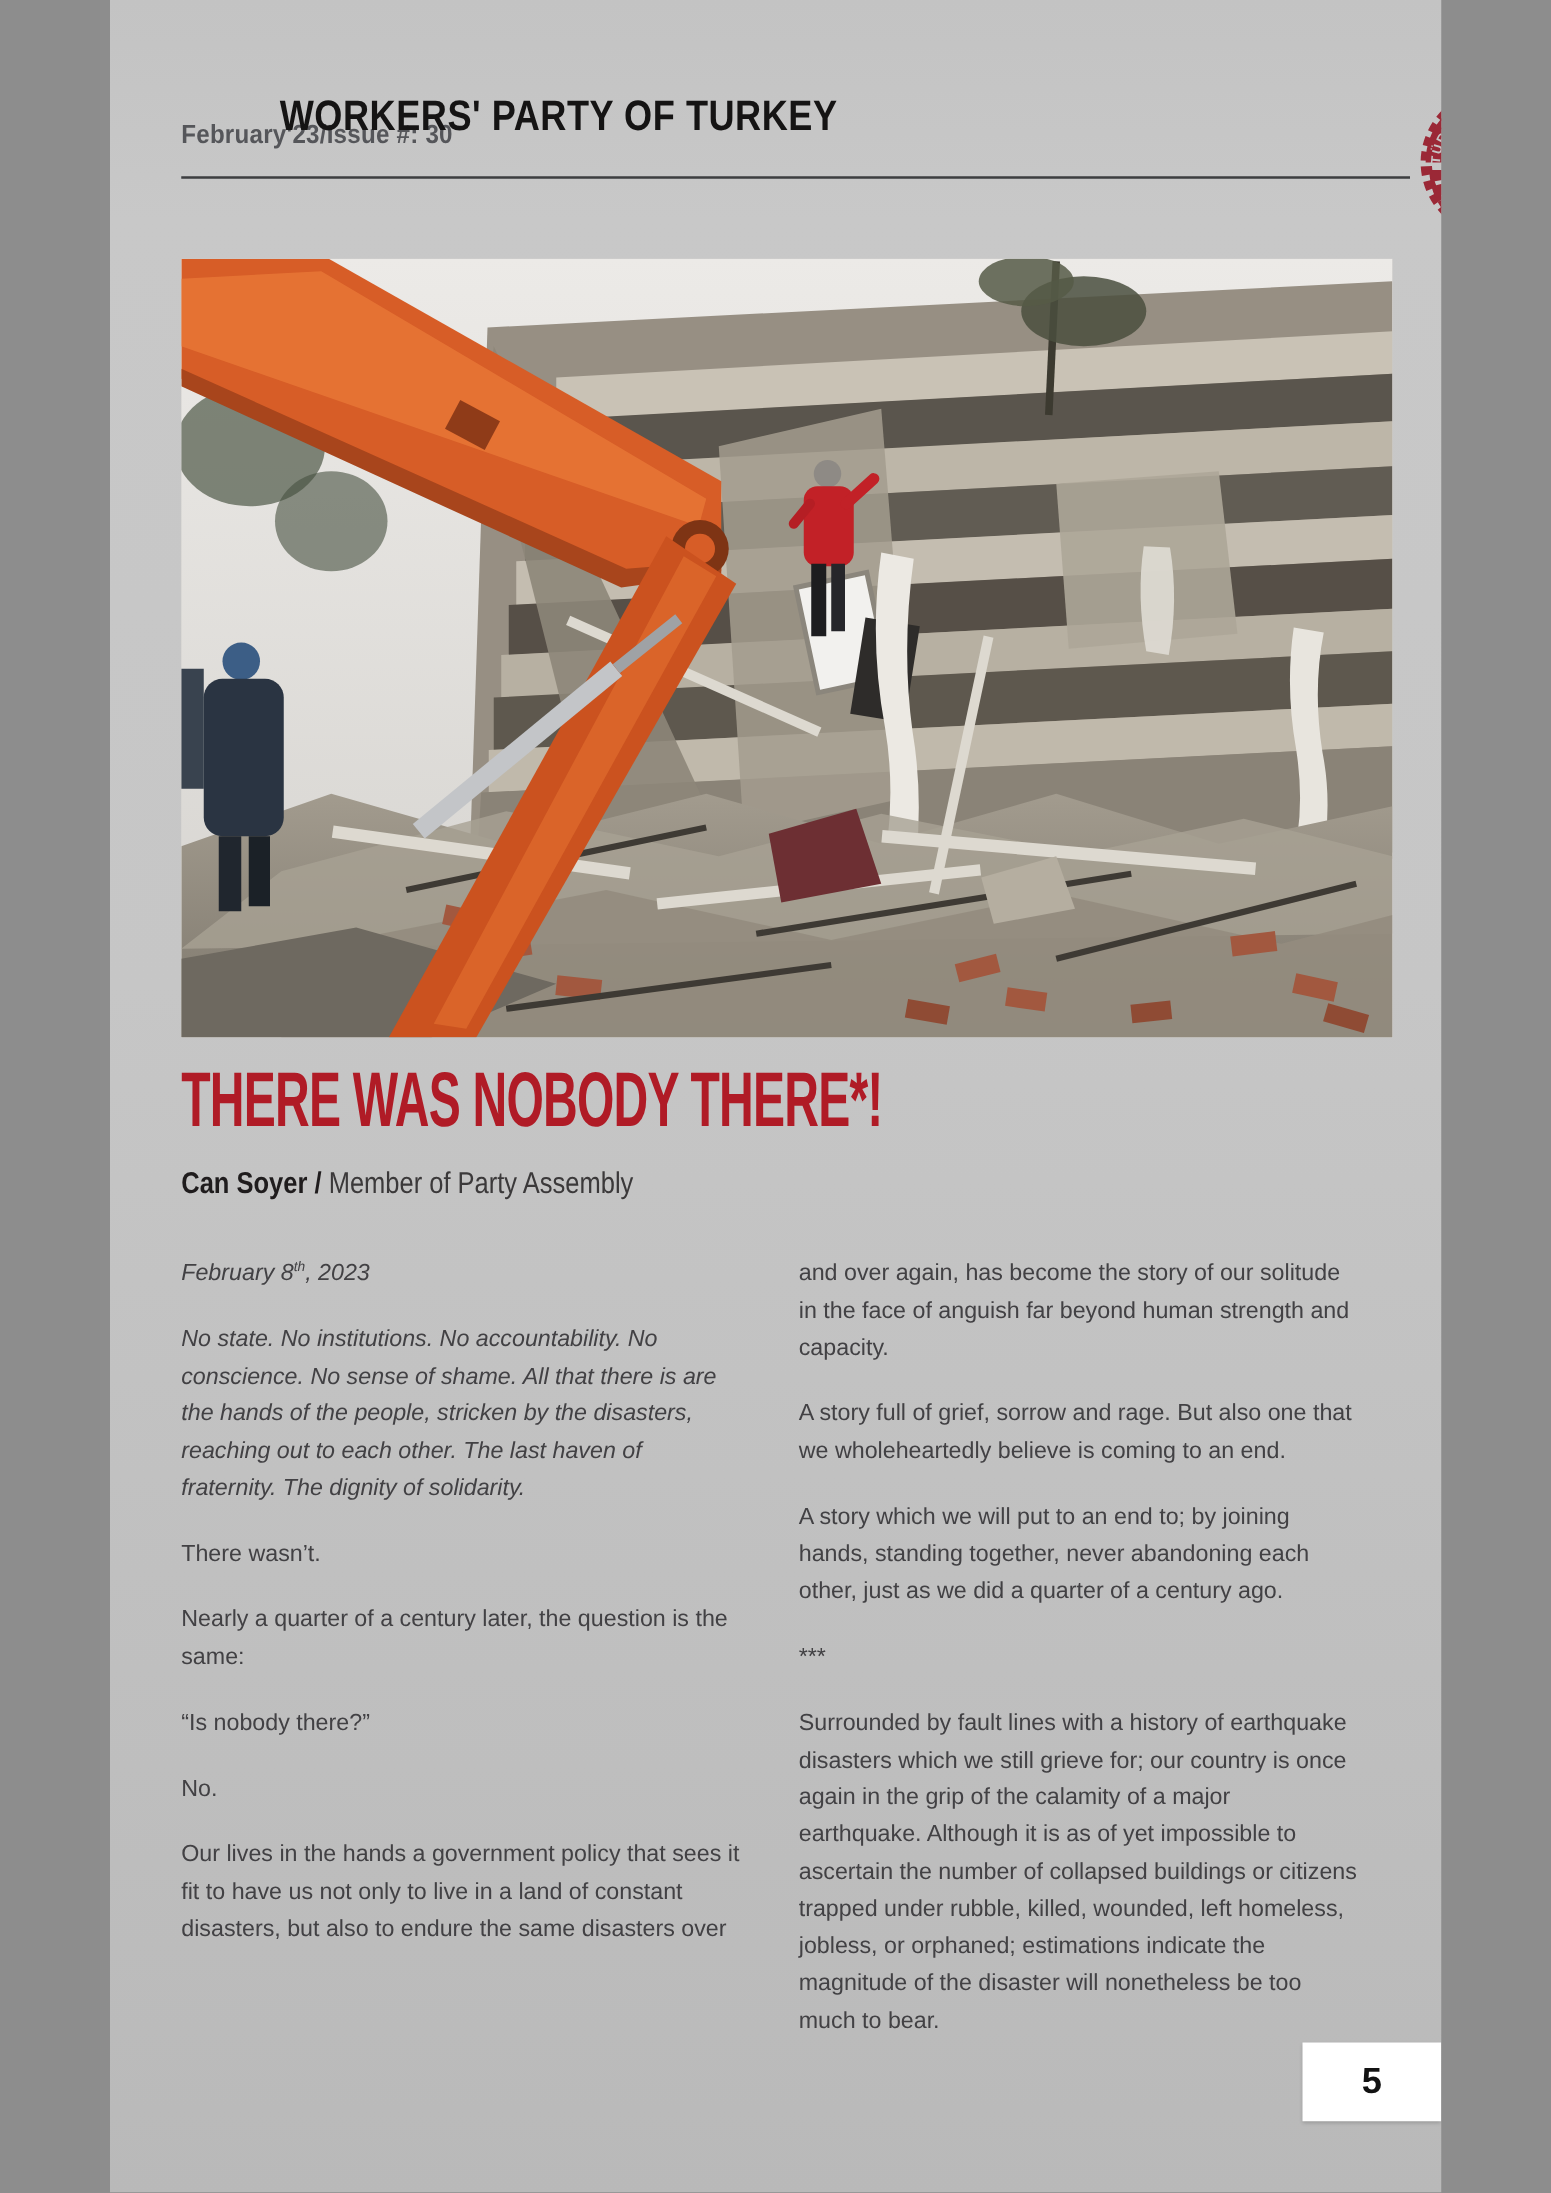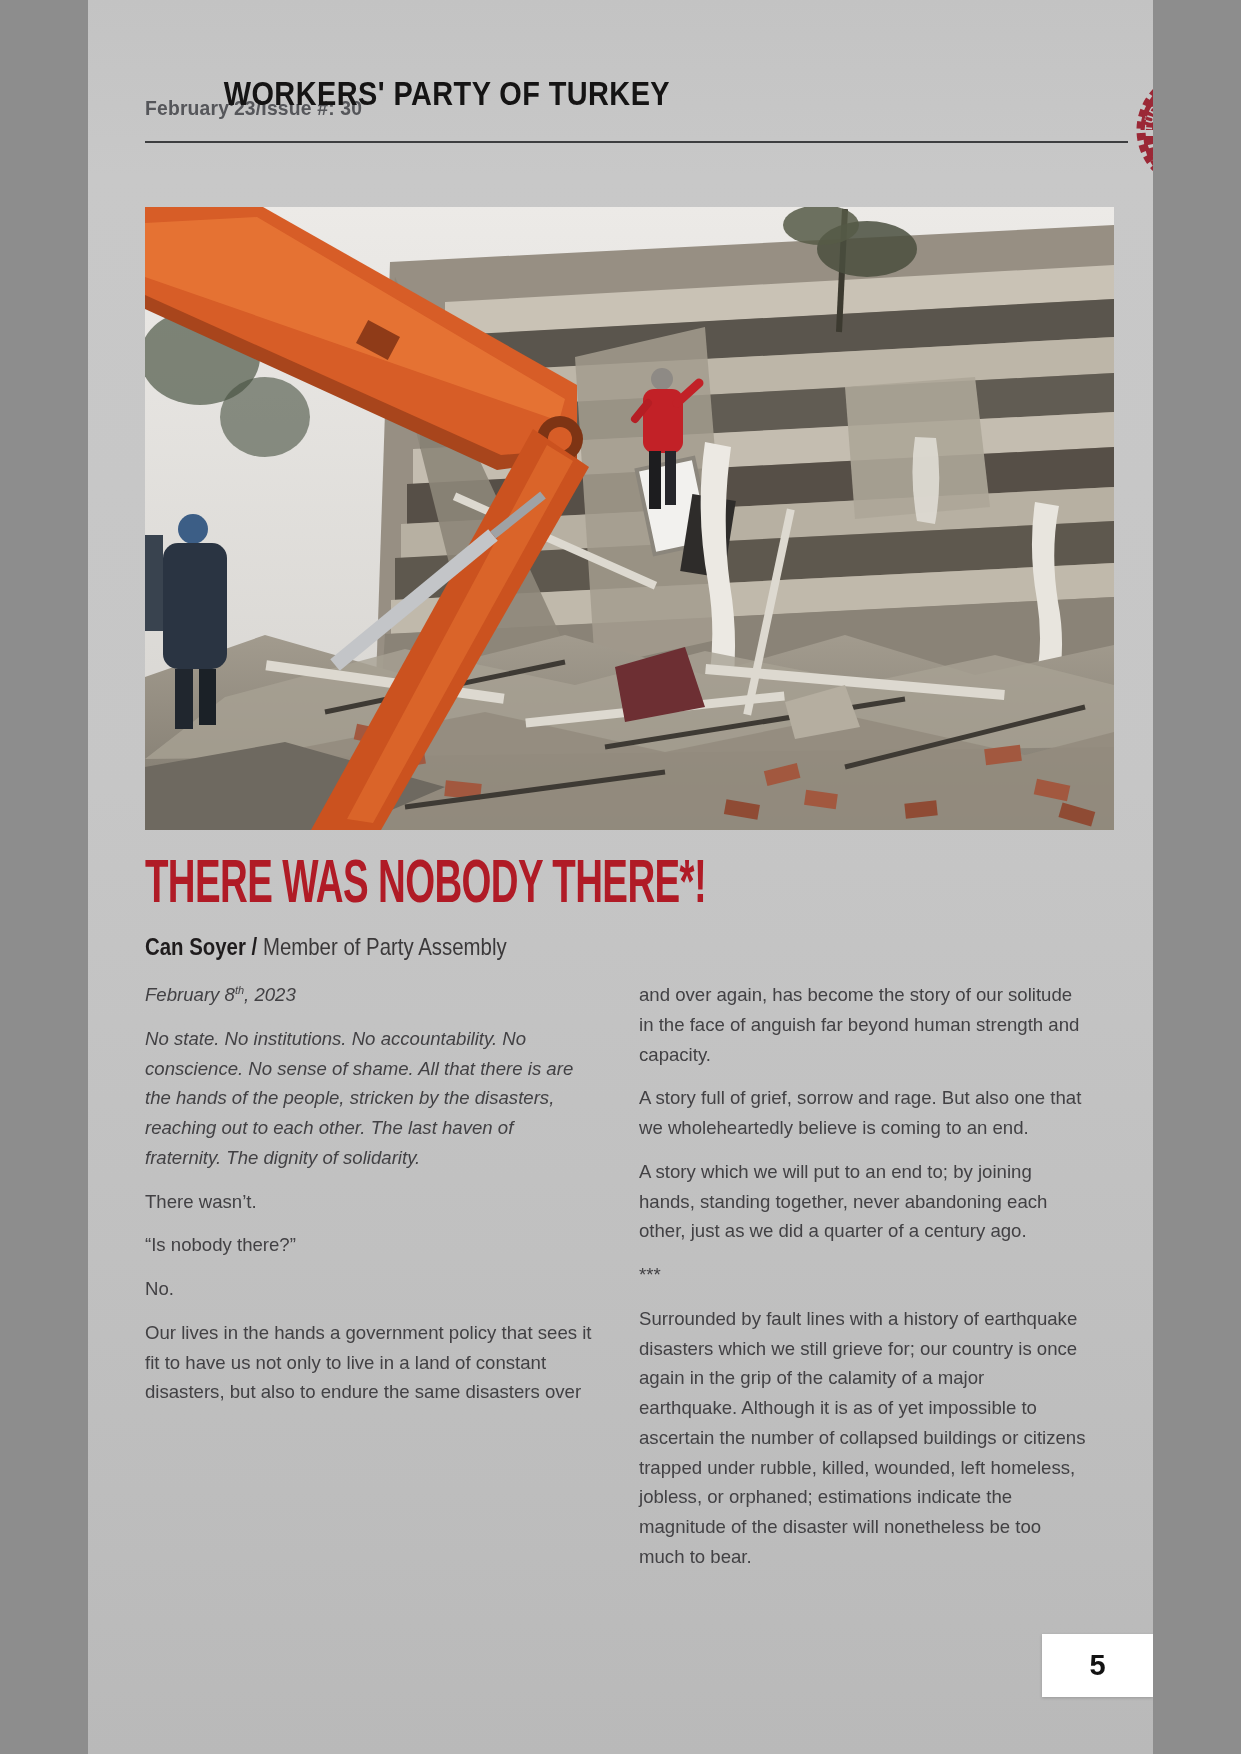--- a/index.html
+++ b/index.html
@@ -49,21 +49,21 @@
     font-size:24px; white-space:nowrap; color:#3b393a;
   }
   .byline .inner { display:inline-block; transform:scaleX(0.85); transform-origin:0 50%; }
   .byline b { font-weight:800; color:#1f1c1d; }
   
   .columns {
     position:absolute; left:57px; top:980px; width:941px;
     display:flex; gap:47px;
   }
   .col { flex:1 1 0; min-width:0; }
-  .col p { font-size:18.6px; line-height:1.6; margin-bottom:14px; color:#424144; }
+  .col p { font-size:18.6px; line-height:1.6; margin-bottom:14px; color:#424144;margin-top:23px; }
   .date { font-style:italic; color:#545457; }
   .date sup { font-size:11px; }
   .lede { font-style:italic; color:#4a4a4d; }
   
   .page-number-box {
     position:absolute; right:0; top:1634px; width:111px; height:63px;
     background:#ffffff; display:flex; align-items:center; justify-content:center;
     box-shadow:0 1px 3px rgba(0,0,0,0.18);
   }
   .page-number-box span { font-size:29px; font-weight:800; color:#121212; }
@@ -230,20 +230,21 @@
       <span>Member of Party Assembly</span>
     </span>
   </div>
 
   <div class="columns">
     <div class="col">
       <p class="date"><span>February 8</span><sup>th</sup><span>, 2023</span></p>
       <p class="lede">No state. No institutions. No accountability. No conscience. No sense of shame. All that there is are the hands of the people, stricken by the disasters, reaching out to each other. The last haven of fraternity. The dignity of solidarity.</p>
       <div>
           <p>There wasn’t.</p>
+          <p>Nearly a quarter of a century later, the question is the same:</p>
           <p>“Is nobody there?”</p>
           <p>No.</p>
           <p>Our lives in the hands a government policy that sees it fit to have us not only to live in a land of constant disasters, but also to endure the same disasters over</p>
         </div>
     </div>
     <div class="col">
       <div>
           <p>and over again, has become the story of our solitude in the face of anguish far beyond human strength and capacity.</p>
           <p>A story full of grief, sorrow and rage. But also one that we wholeheartedly believe is coming to an end.</p>
           <p>A story which we will put to an end to; by joining hands, standing together, never abandoning each other, just as we did a quarter of a century ago.</p>

